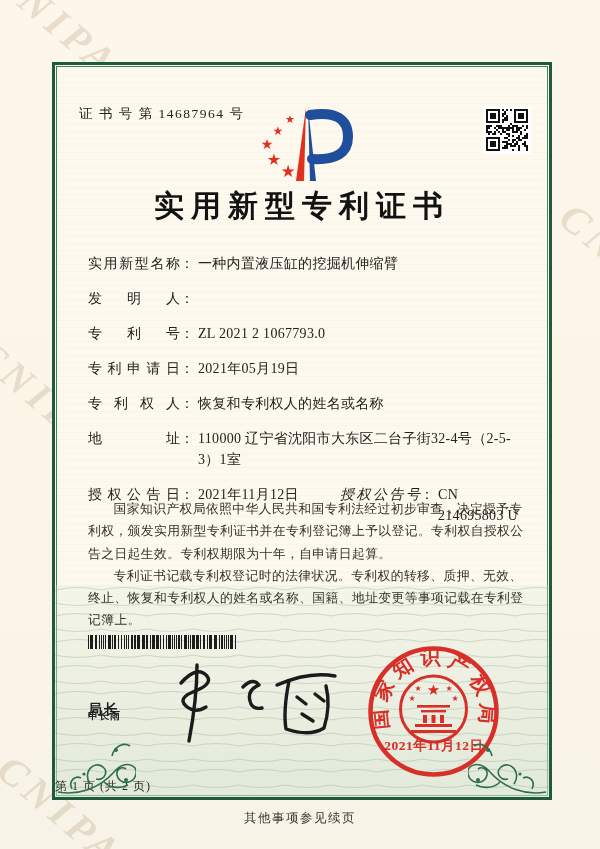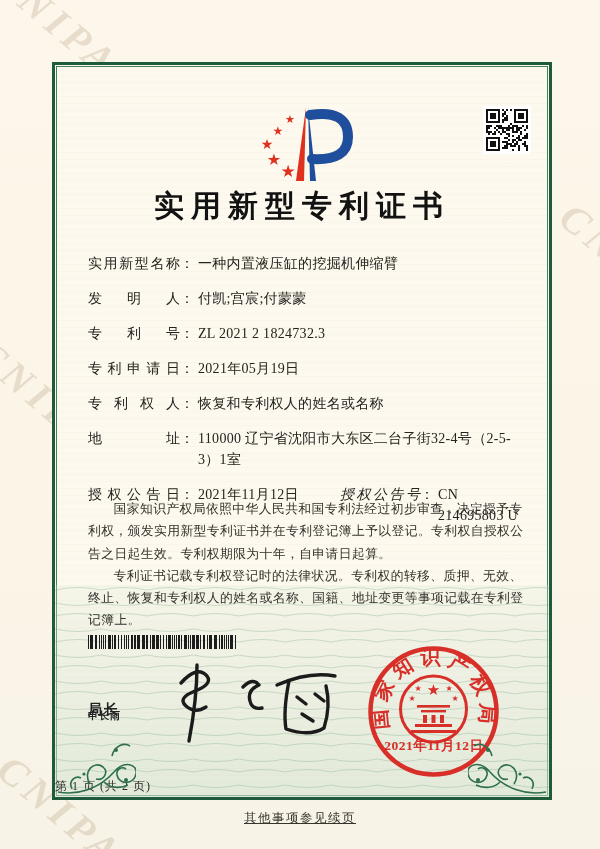--- a/index.html
+++ b/index.html
@@ -54,21 +54,21 @@
   .seal { position:absolute; left:306px; top:574px; width:145px; height:145px; }
   .seal-date { position:absolute; left:312px; top:672px; width:134px; text-align:center;
                font-size:13.5px; font-weight:bold; color:rgba(215,32,25,0.92); letter-spacing:0.5px; white-space:nowrap; }
 
   .page-info { position:absolute; left:0; top:713px; width:100%; font-size:12px; color:#2b2b28; letter-spacing:1px; }
 
   .flourish { position:absolute; bottom:1px; width:80px; height:80px; }
   .flourish.left { left:1px; }
   .flourish.right { right:1px; transform:scaleX(-1); }
 
-  .note { position:absolute; left:0; top:810px; width:100%; text-align:center; font-size:12.5px; color:#35332e; letter-spacing:1.5px;text-decoration:underline; }
+  .note { position:absolute; left:0; top:810px; width:100%; text-align:center; font-size:12.5px; color:#35332e; letter-spacing:1.5px; }
 
   .qr { position:absolute; left:483px; top:106px; width:48px; height:48px; background:#fff; padding:3px; }
 </style>
 </head>
 <body>
 
 <div class="page">
 
   <div class="wm" style="left:-18px; top:-2px;">CNIPA</div>
   <div class="wm" style="left:548px; top:236px;">CNIPA</div>
@@ -94,20 +94,21 @@
           <path d="M0 122 q23 5 46 0 q23 5 46 0 q23 5 46 0 q23 5 46 0 q23 5 46 0 q23 5 46 0 q23 5 46 0 q23 5 46 0 q23 5 46 0 q23 5 46 0 q23 5 46 0" fill="none" stroke="#7ea98a" stroke-opacity="0.35" stroke-width="1"></path>
           <path d="M0 135 q23 -5 46 0 q23 -5 46 0 q23 -5 46 0 q23 -5 46 0 q23 -5 46 0 q23 -5 46 0 q23 -5 46 0 q23 -5 46 0 q23 -5 46 0 q23 -5 46 0 q23 -5 46 0" fill="none" stroke="#7ea98a" stroke-opacity="0.35" stroke-width="1"></path>
           <path d="M0 148 q23 5 46 0 q23 5 46 0 q23 5 46 0 q23 5 46 0 q23 5 46 0 q23 5 46 0 q23 5 46 0 q23 5 46 0 q23 5 46 0 q23 5 46 0 q23 5 46 0" fill="none" stroke="#7ea98a" stroke-opacity="0.35" stroke-width="1"></path>
           <path d="M0 161 q23 -5 46 0 q23 -5 46 0 q23 -5 46 0 q23 -5 46 0 q23 -5 46 0 q23 -5 46 0 q23 -5 46 0 q23 -5 46 0 q23 -5 46 0 q23 -5 46 0 q23 -5 46 0" fill="none" stroke="#7ea98a" stroke-opacity="0.35" stroke-width="1"></path>
           <path d="M0 174 q23 5 46 0 q23 5 46 0 q23 5 46 0 q23 5 46 0 q23 5 46 0 q23 5 46 0 q23 5 46 0 q23 5 46 0 q23 5 46 0 q23 5 46 0 q23 5 46 0" fill="none" stroke="#7ea98a" stroke-opacity="0.35" stroke-width="1"></path>
           <path d="M0 187 q23 -5 46 0 q23 -5 46 0 q23 -5 46 0 q23 -5 46 0 q23 -5 46 0 q23 -5 46 0 q23 -5 46 0 q23 -5 46 0 q23 -5 46 0 q23 -5 46 0 q23 -5 46 0" fill="none" stroke="#7ea98a" stroke-opacity="0.35" stroke-width="1"></path>
           <path d="M0 200 q23 5 46 0 q23 5 46 0 q23 5 46 0 q23 5 46 0 q23 5 46 0 q23 5 46 0 q23 5 46 0 q23 5 46 0 q23 5 46 0 q23 5 46 0 q23 5 46 0" fill="none" stroke="#7ea98a" stroke-opacity="0.35" stroke-width="1"></path>
         </svg>
     </div>
 
+    <div class="cert-no">证 书 号 第 14687964 号</div>
 
     <svg class="logo" viewBox="0 0 132 88">
       <g fill="#e0301e">
         <text x="52" y="22" font-size="11" text-anchor="middle">★</text>
         <text x="40" y="34" font-size="12" text-anchor="middle">★</text>
         <text x="29" y="48" font-size="14" text-anchor="middle">★</text>
         <text x="36" y="64" font-size="16" text-anchor="middle">★</text>
         <text x="50" y="76" font-size="17" text-anchor="middle">★</text>
       </g>
       <polygon points="68,6 58,80 66,80" fill="#e0301e"></polygon>
@@ -119,26 +120,25 @@
 
     <div class="fields">
       <div class="f-row">
         <span class="f-label">实用新型名称</span>
           <span class="f-colon">：</span>
         <span class="f-value">一种内置液压缸的挖掘机伸缩臂</span>
       </div>
       <div class="f-row">
         <span class="f-label">发明人</span>
           <span class="f-colon">：</span>
-        <span class="f-value">付凯;宫宸;付蒙蒙</span>
       </div>
       <div class="f-row">
         <span class="f-label">专利号</span>
           <span class="f-colon">：</span>
-        <span class="f-value">ZL 2021 2 1824732.3</span>
+        <span class="f-value">ZL 2021 2 1067793.0</span>
       </div>
       <div class="f-row">
         <span class="f-label">专利申请日</span>
           <span class="f-colon">：</span>
         <span class="f-value">2021年05月19日</span>
       </div>
       <div class="f-row">
         <span class="f-label">专利权人</span>
           <span class="f-colon">：</span>
         <span class="f-value">恢复和专利权人的姓名或名称</span>

